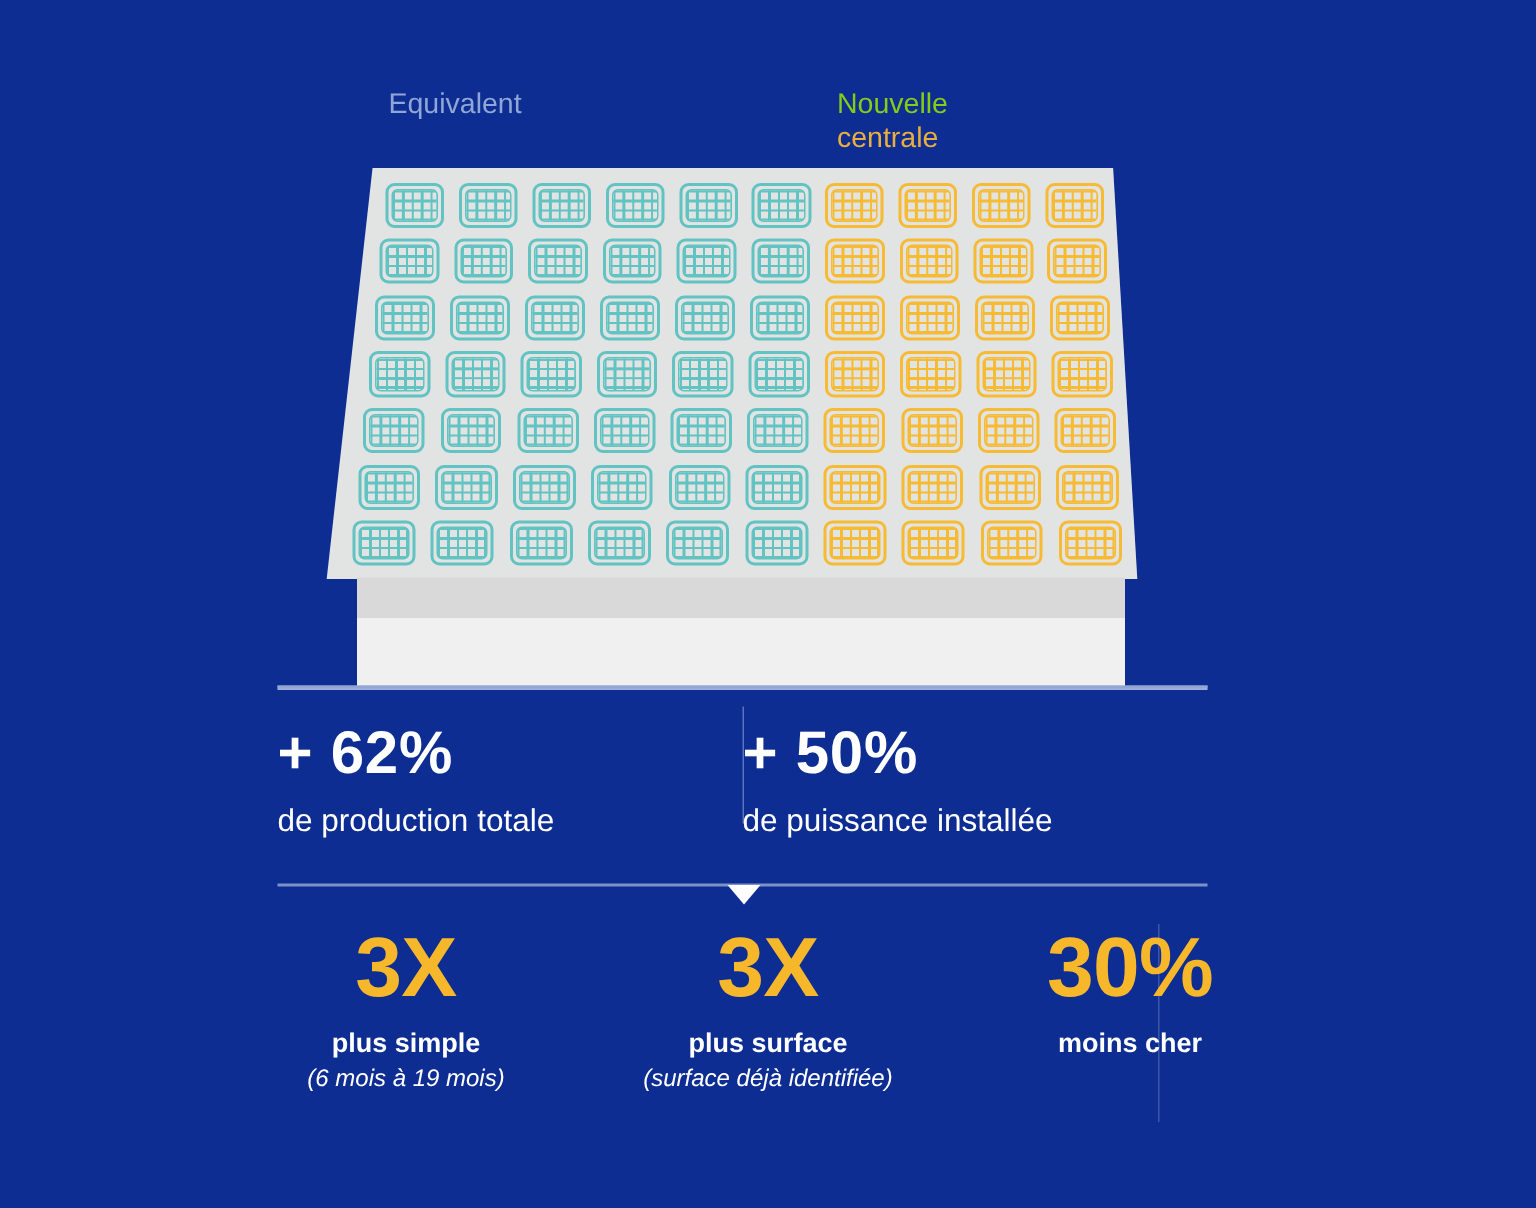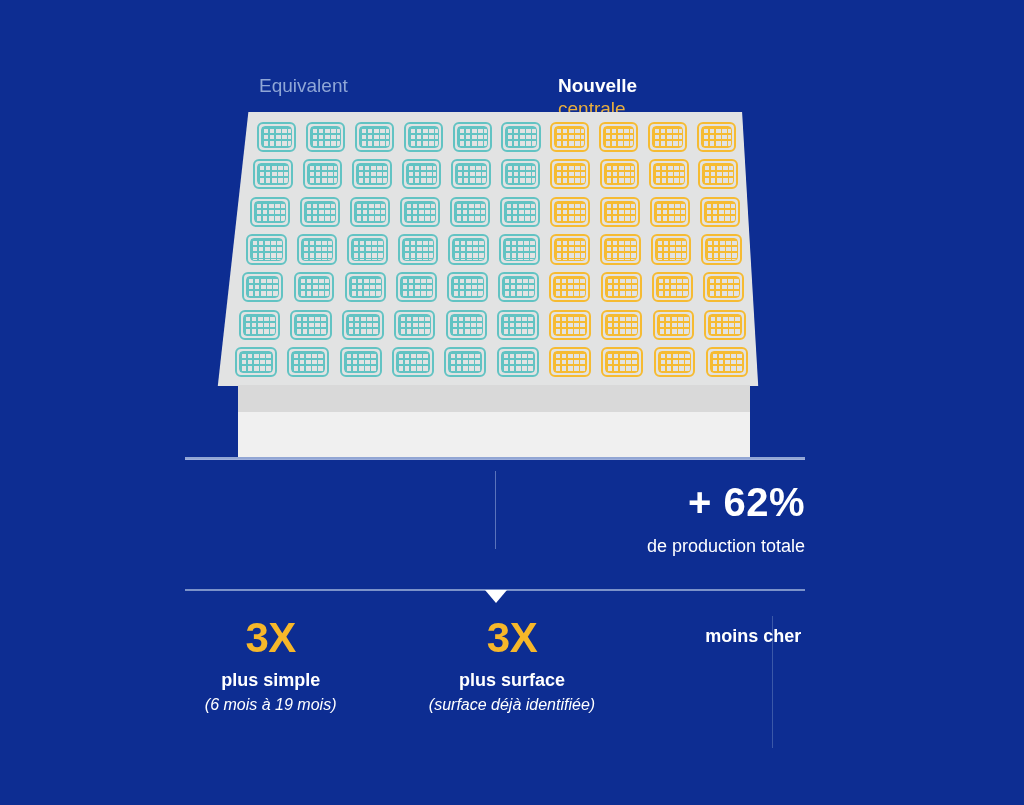--- a/index.html
+++ b/index.html
@@ -6,28 +6,28 @@
   body{
     width:1024px;height:805px;
     background:#0d2d92;
     font-family:"Liberation Sans", sans-serif;
     overflow:hidden;
     position:relative;
   }
   #stage{position:absolute;inset:0;width:1024px;height:805px;}
 
   
-  .legend{position:absolute;line-height:1.22;margin-top:16px;}
+  .legend{position:absolute;line-height:1.22;}
   .legend .l1{display:block;font-size:19px;}
   .legend .l2{display:block;font-size:19px;}
   #legend-old{left:259px;top:58px;}
   #legend-old .l1{color:#8fa6d6;font-weight:400;}
   #legend-old .l2{color:#63c3c6;font-weight:700;}
   #legend-new{left:558px;top:58px;}
-  #legend-new .l1{color:#ffffff;font-weight:700;}
+  #legend-new .l1{color:#84cc16;font-weight:400;}
   #legend-new .l2{color:#e9ae3e;font-weight:400;}
 
   
   #building{position:absolute;left:0;top:0;width:1024px;height:470px;}
   #roof{
     position:absolute;left:210px;top:112px;width:556px;height:274px;
     background:#e2e3e3;
     clip-path:polygon(6.9% 0%, 95.7% 0%, 98.6% 100%, 1.4% 100%);
   }
   #facade-top{
@@ -59,35 +59,35 @@
       repeating-linear-gradient(to right, var(--pc) 0 1.6px, transparent 1.6px 6.2px),
       repeating-linear-gradient(to bottom, var(--pc) 0 1.6px, transparent 1.6px 6.2px);
   }
   .panel.teal{--pc:#62c3c3;}
   .panel.gold{--pc:#f6bb32;}
 
   
   #rule-top{position:absolute;left:185px;top:457px;width:620px;height:2px;background:#8fa4d2;opacity:.85;}
   #mid-divider{position:absolute;left:495px;top:471px;width:1px;height:78px;background:#5a73bb;}
   #stats-mid{position:absolute;left:185px;top:472px;width:620px;height:110px;display:flex;}
-  .stat-mid{flex:1;display:flex;flex-direction:column;align-items:flex-end;justify-content:flex-start;padding-top:8px;}
+  .stat-mid{flex:1;display:flex;flex-direction:column;align-items:flex-start;justify-content:flex-start;padding-top:8px;}
   .stat-mid .big{color:#ffffff;font-size:40px;font-weight:700;letter-spacing:.5px;line-height:1.1;}
-  .stat-mid .sub{color:#ffffff;font-size:18px;font-weight:400;margin-top:12px;}
+  .stat-mid .sub{color:#ffffff;font-size:21px;font-weight:400;margin-top:12px;}
 
   #rule-bottom{position:absolute;left:185px;top:589px;width:620px;height:2px;background:#8fa4d2;opacity:.85;}
   #arrow-down{
     position:absolute;left:485px;top:590px;width:0;height:0;
     border-left:11px solid transparent;border-right:11px solid transparent;
     border-top:13px solid #ffffff;
   }
 
   
   #stats-bottom{position:absolute;left:150px;top:616px;width:724px;height:140px;display:flex;}
   .stat-b{flex:1;display:flex;flex-direction:column;align-items:center;justify-content:flex-start;position:relative;}
-  .stat-b .big{color:#f6b72a;font-size:42px;font-weight:700;line-height:1.05;letter-spacing:-.5px;}
+  .stat-b .big{color:#f6b72a;font-size:56px;font-weight:700;line-height:1.05;letter-spacing:-.5px;}
   .stat-b .lbl{color:#ffffff;font-size:18px;font-weight:700;margin-top:10px;}
   .stat-b .note{color:#ffffff;font-size:16px;font-style:italic;font-weight:400;margin-top:5px;}
   .bdiv{position:absolute;top:0;width:1px;height:132px;background:#3b58a8;}
   #bdiv-1{left:381px;}
 </style>
 </head>
 <body>
 
 <div id="stage">
 
@@ -178,37 +178,42 @@
       </div>
   </div>
 
   <div id="rule-top"></div>
   <div id="mid-divider"></div>
   <div id="stats-mid">
     <div class="stat-mid">
       <div class="big">+ 62%</div>
       <div class="sub">de production totale</div>
     </div>
+    <div class="stat-mid">
+      <div class="big">+ 50%</div>
+      <div class="sub">de puissance installée</div>
+    </div>
   </div>
 
   <div id="rule-bottom"></div>
   <div id="arrow-down"></div>
 
   <div id="stats-bottom">
     <div class="stat-b">
       <div class="big">3X</div>
       <div class="lbl">plus simple</div>
       <div class="note">(6 mois à 19 mois)</div>
     </div>
     <div class="stat-b">
       <div class="bdiv" id="bdiv-1"></div>
       <div class="big">3X</div>
       <div class="lbl">plus surface</div>
       <div class="note">(surface déjà identifiée)</div>
     </div>
     <div class="stat-b">
 
+      <div class="big">30%</div>
       <div class="lbl">moins cher</div>
       <div class="note"></div>
     </div>
   </div>
 
 </div>
 
 </body></html>

